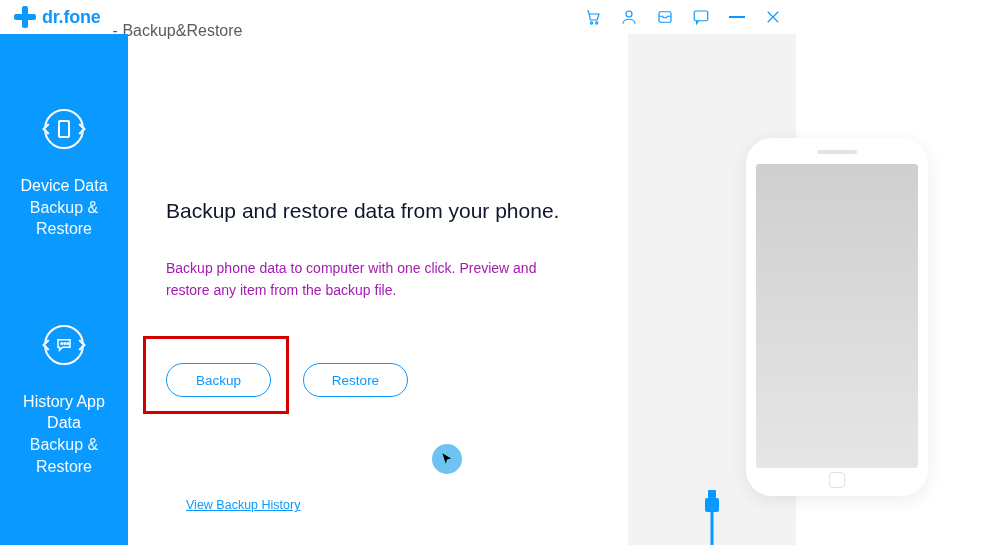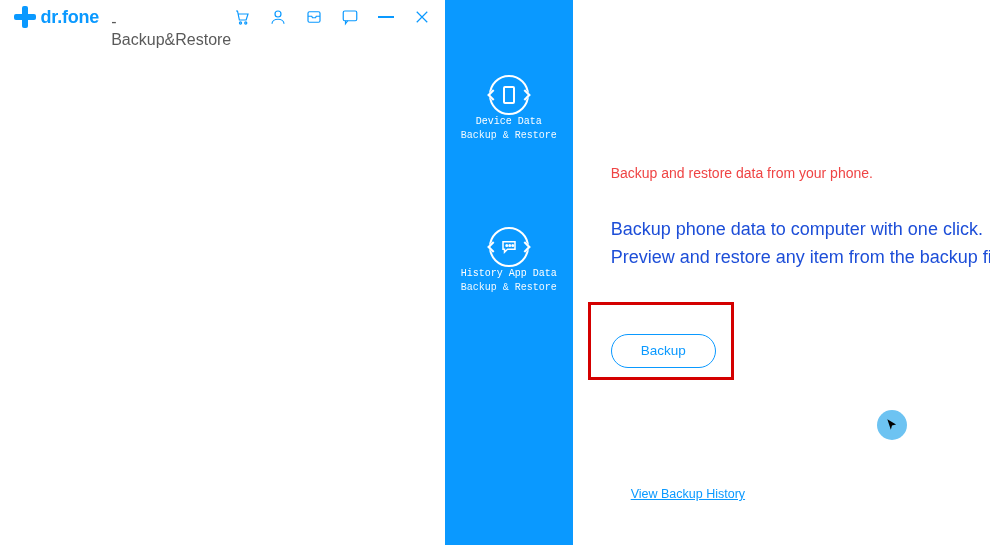--- a/index.html
+++ b/index.html
@@ -1,59 +1,59 @@
 <!DOCTYPE html>
 <html><head>
 <meta charset="utf-8">
 <style>
   * { box-sizing: border-box; margin: 0; padding: 0; }
   html, body { width: 990px; height: 545px; font-family: "Segoe UI", Arial, sans-serif; background: #fff; }
-  .app { width: 796px; height: 545px; position: relative; display: flex; flex-direction: row; }
+  .app { width: 796px; height: 545px; position: relative; display: flex; flex-direction: column; }
 
   
   .titlebar { height: 34px; display: flex; align-items: center; padding: 0 14px 0 14px; }
   .logo { display: flex; align-items: center; gap: 6px; }
   .logo-cross { width: 22px; height: 22px; position: relative; }
   .logo-cross::before, .logo-cross::after { content:""; position:absolute; background:#0a99ff; border-radius:2px; }
   .logo-cross::before { left:8px; top:0; width:6px; height:22px; }
   .logo-cross::after  { top:8px; left:0; height:6px; width:22px; }
   .brand { color:#0a99ff; font-size:18px; font-weight:600; letter-spacing:-0.2px; }
   .suffix { color:#5a5a5a; font-size:16px; margin-left:6px;margin-top:28px; }
   .titlebar-spacer { flex:1; }
   .titlebar-icons { display:flex; gap:18px; align-items:center; }
   .tb-icon { width:18px; height:18px; display:flex; align-items:center; justify-content:center; color:#0a99ff; cursor:pointer; }
   .tb-icon svg { width:18px; height:18px; stroke:#0a99ff; stroke-width:1.6; fill:none; }
   .tb-min { width:16px; height:2px; background:#0a99ff; }
 
   
   .body { flex:1; display:flex; position:relative; }
   .sidebar { width:128px; background:#0a99ff; color:#fff; display:flex; flex-direction:column; align-items:center; padding-top:75px; gap:85px; }
-  .side-item { display:flex; flex-direction:column; align-items:center; gap:0; cursor:pointer; text-align:center; font-size:10px; line-height:1.35; padding:0 6px;font-family:Liberation Mono, monospace; }
+  .side-item { display:flex; flex-direction:column; align-items:center; gap:26px; cursor:pointer; text-align:center; font-size:16px; line-height:1.35; padding:0 6px; }
   .side-title2 { opacity:.95; }
   .side-icon { width:40px; height:40px; position:relative; }
   .ring { position:absolute; inset:0; border:2px solid #fff; border-radius:50%; }
   .ring::before, .ring::after { content:""; position:absolute; width:6px; height:6px; background:#0a99ff; border-top:2px solid #fff; border-right:2px solid #fff; }
   .ring::before { left:-2px; top:14px; transform:rotate(225deg); }
   .ring::after  { right:-2px; bottom:14px; transform:rotate(45deg); }
   .ring-inner { position:absolute; left:50%; top:50%; transform:translate(-50%,-50%); display:flex; align-items:center; justify-content:center; }
   .phone-g { width:12px; height:18px; border:2px solid #fff; border-radius:2px; }
   .wa-g svg { width:18px; height:18px; fill:none; stroke:#fff; stroke-width:2; }
   .chat-g svg { width:18px; height:18px; fill:none; stroke:#fff; stroke-width:2; }
 
   
   .main { flex:1; display:flex; }
   .main-left { width:500px; padding: 165px 0 0 38px; position:relative; }
   .main-right { flex:1; background:#f3f3f3; position:relative; }
 
-  .heading { color:#ef4444; font-size:14px; font-weight:400; margin-bottom:35px; }
-  .desc { color:#1d4ed8; font-size:18px; line-height:1.55; max-width:410px; margin-bottom:62px; }
+  .heading { color:#0f172a; font-size:21px; font-weight:400; margin-bottom:35px; }
+  .desc { color:#a21caf; font-size:14px; line-height:1.55; max-width:410px; margin-bottom:62px; }
   .btn-row { display:flex; gap:32px; align-items:center; }
   .pill { min-width:105px; height:34px; border:1.5px solid #0a99ff; color:#0a99ff; border-radius:17px; background:#fff; font-size:13.5px; display:flex; align-items:center; justify-content:center; cursor:pointer;text-align:center; }
   .highlight-box { position:absolute; border:3px solid #d40000; left:143px; top:302px; width:146px; height:78px; pointer-events:none; }
-  .link-history { position:absolute; left:186px; bottom:44px; color:#0a99ff; font-size:12.5px; text-decoration:underline; cursor:pointer; }
+  .link-history { position:absolute; left:186px; bottom:33px; color:#0a99ff; font-size:12.5px; text-decoration:underline; cursor:pointer; }
 
   
   .phone { position:absolute; left:118px; top:104px; width:182px; height:358px; background:#fff; border-radius:26px; box-shadow:0 4px 18px rgba(0,0,0,.08); }
   .phone::before { content:""; position:absolute; top:12px; left:50%; transform:translateX(-50%); width:40px; height:4px; background:#e3e3e3; border-radius:3px; }
   .phone-screen { position:absolute; top:26px; left:10px; right:10px; bottom:28px; background:linear-gradient(#cfcfcf,#e6e6e6); border-radius:3px; }
   .phone-home { position:absolute; bottom:8px; left:50%; transform:translateX(-50%); width:16px; height:16px; border:1.5px solid #e0e0e0; border-radius:4px; }
   .cable { position:absolute; left:50%; transform:translateX(-50%); top:calc(104px + 358px - 6px); width:20px; }
   .cable svg { display:block; }
 
   
@@ -142,20 +142,21 @@
         </div>
       </div>
     </div>
 
     <div class="main">
       <div class="main-left">
         <div class="heading">Backup and restore data from your phone.</div>
         <div class="desc">Backup phone data to computer with one click. Preview and restore any item from the backup file.</div>
         <div class="btn-row">
           <div class="pill">Backup</div>
+          <div class="pill">Restore</div>
         </div>
       </div>
 
       <div class="main-right">
         <div class="phone">
           <div class="phone-screen"></div>
           <div class="phone-home"></div>
         </div>
         <div class="cable">
           <svg width="20" height="90" viewBox="0 0 20 90">

